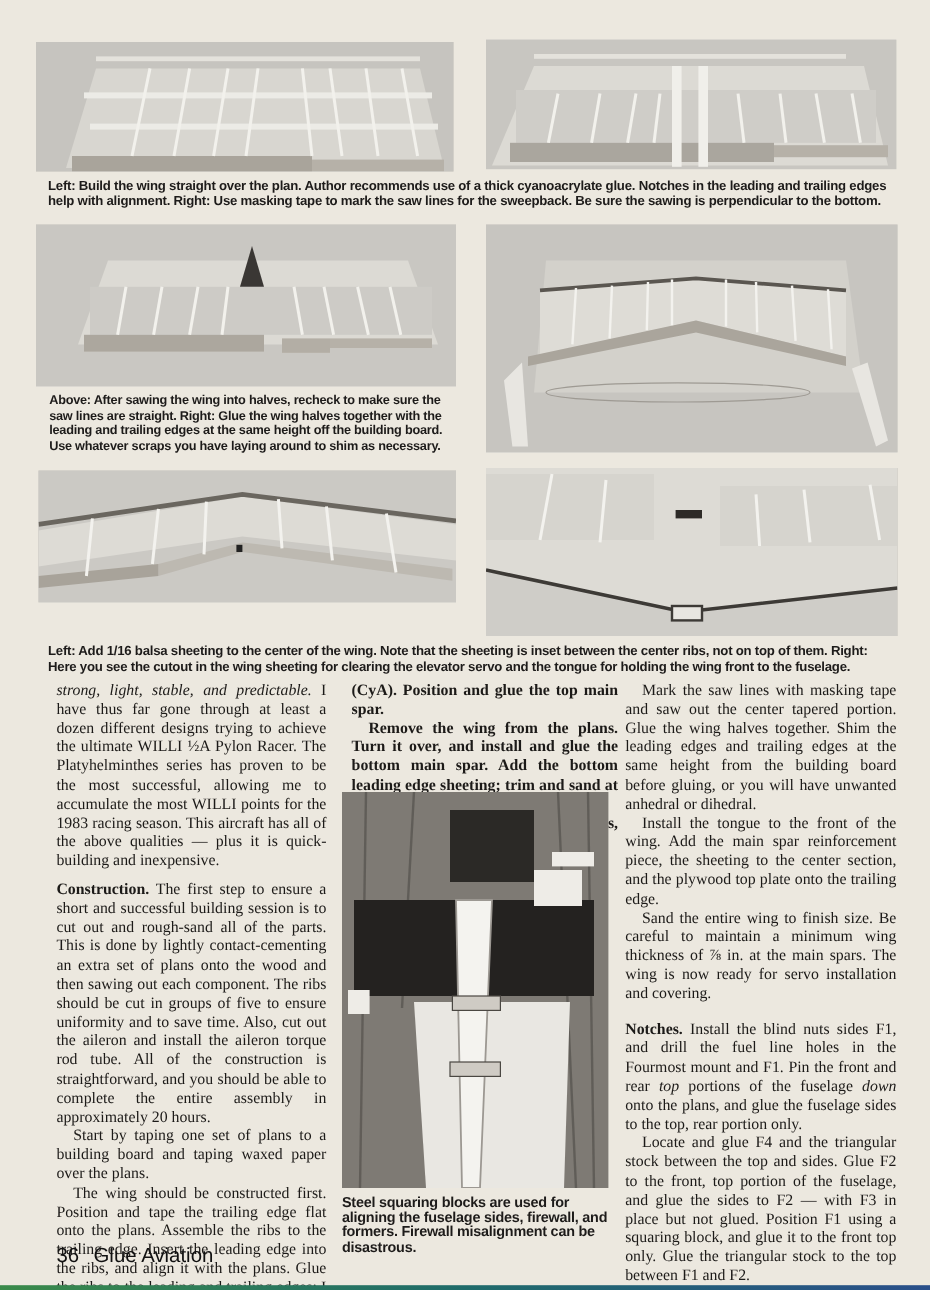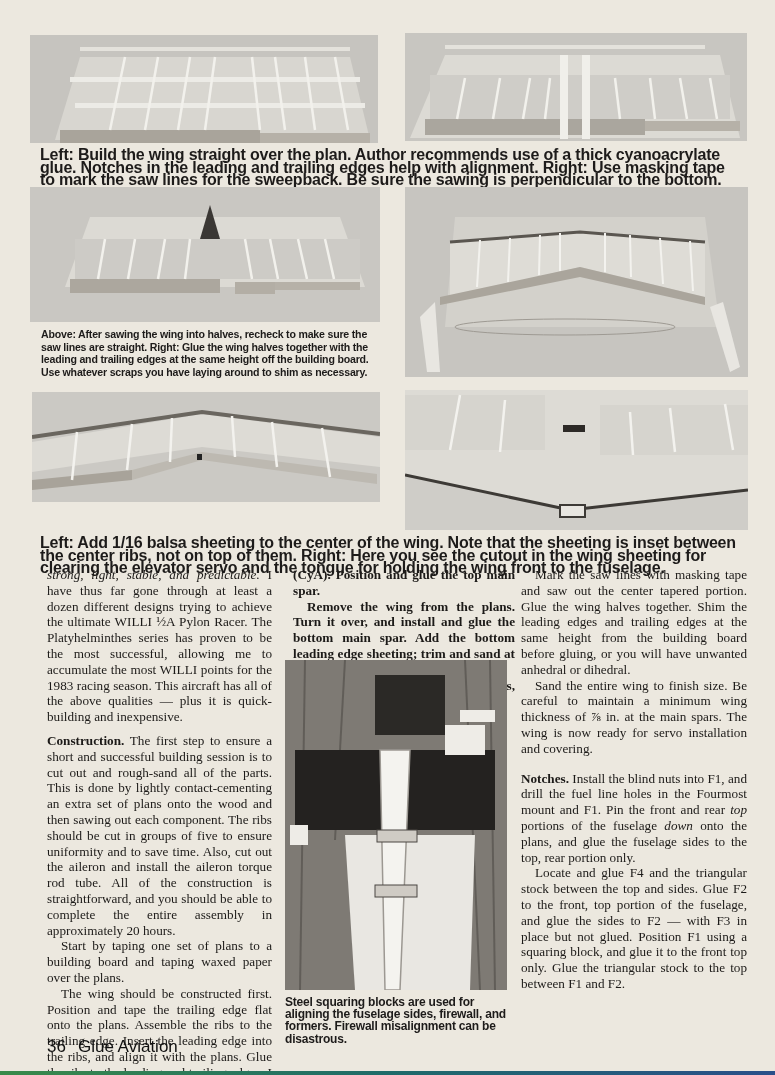--- a/index.html
+++ b/index.html
@@ -1,21 +1,21 @@
 <!DOCTYPE html>
 <html><head>
 <meta charset="utf-8">
 <style>
   html,body{margin:0;padding:0;}
   body{width:775px;height:1075px;background:#ece8df;position:relative;overflow:hidden;
        font-family:"Liberation Serif",serif;color:#1c1a18;}
   .photo{position:absolute;background:#c9c7c2;overflow:hidden;}
   .photo svg{width:100%;height:100%;display:block;}
   .cap{position:absolute;font-family:"Liberation Sans",sans-serif;font-weight:bold;
-       font-size:16px;line-height:12.5px;color:#1d1b1a;letter-spacing:-0.2px;}
+       font-size:11px;line-height:12.5px;color:#1d1b1a;letter-spacing:-0.2px;}
   .col{position:absolute;font-size:13.2px;line-height:15.8px;text-align:justify;hyphens:none;}
   .col p{margin:0;text-indent:14px;}
   .col p.noind{text-indent:0;}
   .col p.sec{margin-top:8px;text-indent:0;}
   .footer{position:absolute;left:47px;top:1037px;font-family:"Liberation Sans",sans-serif;
           font-size:17px;color:#111;}
   .footer .num{font-weight:normal;margin-right:12px;}
   .strip{position:absolute;left:0;bottom:0;width:775px;height:4px;background:linear-gradient(90deg,#3a8a4a,#1f6b6a,#2a4f8a);}
 </style>
 </head>
@@ -178,21 +178,22 @@
     <rect x="90" y="225" width="42" height="12" fill="#cfcbc4" stroke="#4a4742"></rect>
     <rect x="175" y="50" width="35" height="12" fill="#eeece7"></rect>
     <rect x="160" y="65" width="40" height="30" fill="#eeece7"></rect>
     <rect x="5" y="165" width="18" height="20" fill="#eeece7"></rect>
   </svg>
 </div>
 <div class="cap" style="left:285px;top:996px;width:222px;font-size:12px;line-height:12.2px;">Steel squaring blocks are used for aligning the fuselage sides, firewall, and formers. Firewall misalignment can be disastrous.</div>
 
 <div class="col" style="left:521px;top:567px;width:226px;">
   <p>Mark the saw lines with masking tape and saw out the center tapered portion. Glue the wing halves together. Shim the leading edges and trailing edges at the same height from the building board before gluing, or you will have unwanted anhedral or dihedral.</p>
+  <p>Install the tongue to the front of the wing. Add the main spar reinforcement piece, the sheeting to the center section, and the plywood top plate onto the trailing edge.</p>
   <p>Sand the entire wing to finish size. Be careful to maintain a minimum wing thickness of ⅞ in. at the main spars. The wing is now ready for servo installation and covering.</p>
-  <p class="sec" style="margin-top:14px;"><b>Notches.</b><span> Install the blind nuts into F1, and drill the fuel line holes in the Fourmost mount and F1. Pin the front and rear </span><i>top</i><span> portions of the fuselage </span><i>down</i><span> onto the plans, and glue the fuselage sides to the top, rear portion only.</span></p>
+  <p class="sec" style="margin-top:14px;"><b>Notches.</b><span> Install the blind nuts sides F1, and drill the fuel line holes in the Fourmost mount and F1. Pin the front and rear </span><i>top</i><span> portions of the fuselage </span><i>down</i><span> onto the plans, and glue the fuselage sides to the top, rear portion only.</span></p>
   <p>Locate and glue F4 and the triangular stock between the top and sides. Glue F2 to the front, top portion of the fuselage, and glue the sides to F2 — with F3 in place but not glued. Position F1 using a squaring block, and glue it to the front top only. Glue the triangular stock to the top between F1 and F2.</p>
 </div>
 
 <div class="footer">
   <span class="num">36</span><span>Glue Aviation</span>
 </div>
 <div class="strip"></div>
 
 </body></html>

